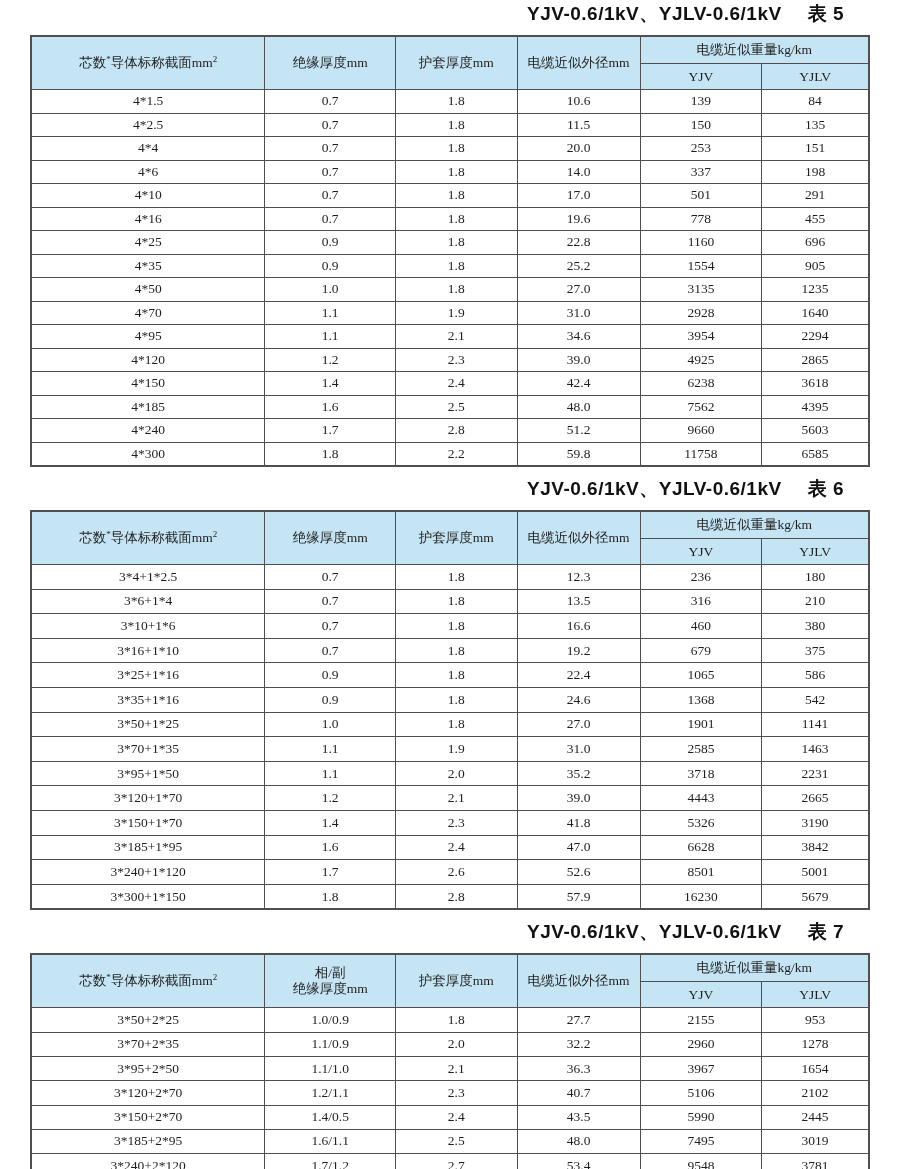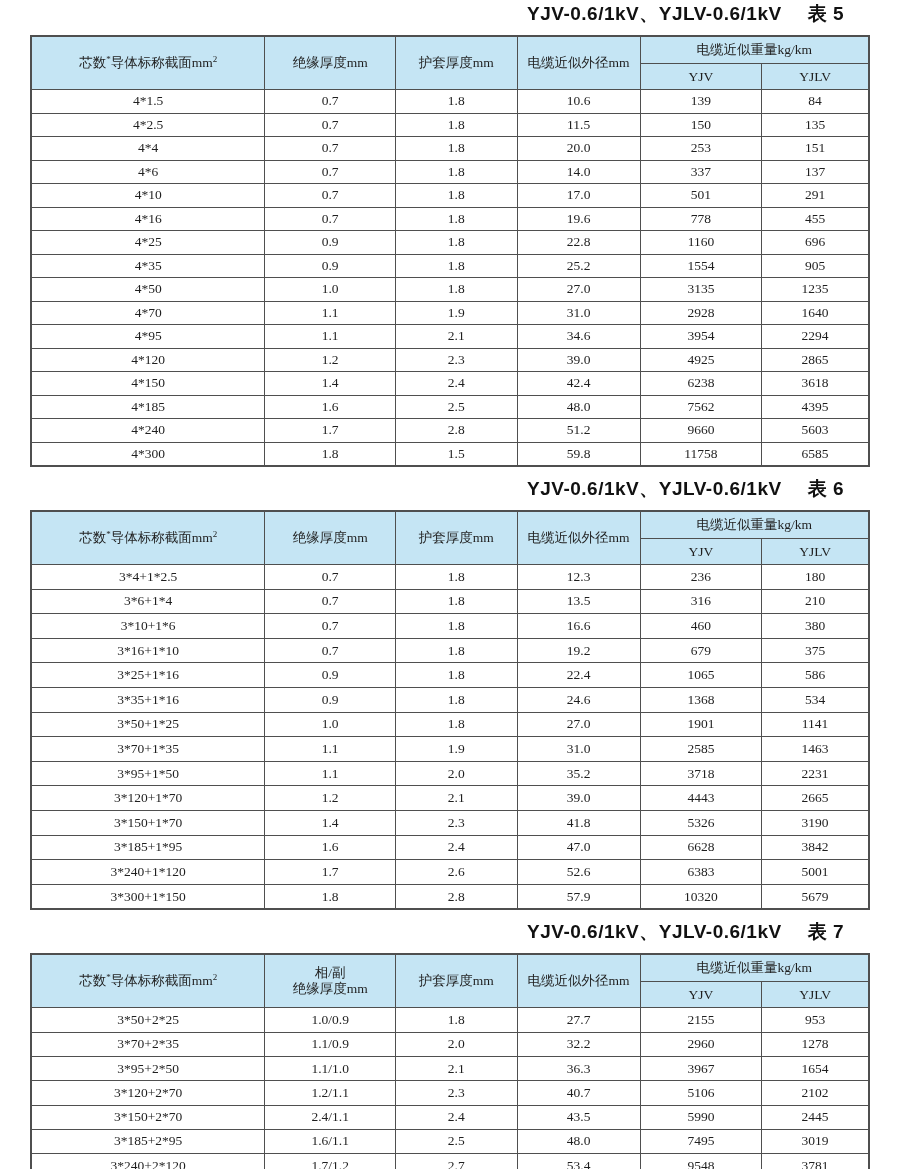--- a/index.html
+++ b/index.html
@@ -135,21 +135,21 @@
           <td>20.0</td>
           <td>253</td>
           <td>151</td>
         </tr>
         <tr>
           <td>4*6</td>
           <td>0.7</td>
           <td>1.8</td>
           <td>14.0</td>
           <td>337</td>
-          <td>137</td>
+          <td>198</td>
         </tr>
         <tr>
           <td>4*10</td>
           <td>0.7</td>
           <td>1.8</td>
           <td>17.0</td>
           <td>501</td>
           <td>291</td>
         </tr>
         <tr>
@@ -228,21 +228,21 @@
           <td>4*240</td>
           <td>1.7</td>
           <td>2.8</td>
           <td>51.2</td>
           <td>9660</td>
           <td>5603</td>
         </tr>
         <tr>
           <td>4*300</td>
           <td>1.8</td>
-          <td>1.5</td>
+          <td>2.2</td>
           <td>59.8</td>
           <td>11758</td>
           <td>6585</td>
         </tr>
       </tbody>
   </table>
 
   <div class="table-title mt">
     <span>YJV-0.6/1kV、YJLV-0.6/1kV</span>
     <span>表 6</span>
@@ -316,21 +316,21 @@
           <td>22.4</td>
           <td>1065</td>
           <td>586</td>
         </tr>
         <tr>
           <td>3*35+1*16</td>
           <td>0.9</td>
           <td>1.8</td>
           <td>24.6</td>
           <td>1368</td>
-          <td>534</td>
+          <td>542</td>
         </tr>
         <tr>
           <td>3*50+1*25</td>
           <td>1.0</td>
           <td>1.8</td>
           <td>27.0</td>
           <td>1901</td>
           <td>1141</td>
         </tr>
         <tr>
@@ -371,29 +371,29 @@
           <td>2.4</td>
           <td>47.0</td>
           <td>6628</td>
           <td>3842</td>
         </tr>
         <tr>
           <td>3*240+1*120</td>
           <td>1.7</td>
           <td>2.6</td>
           <td>52.6</td>
-          <td>6383</td>
+          <td>8501</td>
           <td>5001</td>
         </tr>
         <tr>
           <td>3*300+1*150</td>
           <td>1.8</td>
           <td>2.8</td>
           <td>57.9</td>
-          <td>10320</td>
+          <td>16230</td>
           <td>5679</td>
         </tr>
       </tbody>
   </table>
 
   <div class="table-title mt">
     <span>YJV-0.6/1kV、YJLV-0.6/1kV</span>
     <span>表 7</span>
   </div>
   <table class="cable t7">
@@ -453,21 +453,21 @@
         <tr>
           <td>3*120+2*70</td>
           <td>1.2/1.1</td>
           <td>2.3</td>
           <td>40.7</td>
           <td>5106</td>
           <td>2102</td>
         </tr>
         <tr>
           <td>3*150+2*70</td>
-          <td>2.4/1.1</td>
+          <td>1.4/0.5</td>
           <td>2.4</td>
           <td>43.5</td>
           <td>5990</td>
           <td>2445</td>
         </tr>
         <tr>
           <td>3*185+2*95</td>
           <td>1.6/1.1</td>
           <td>2.5</td>
           <td>48.0</td>

